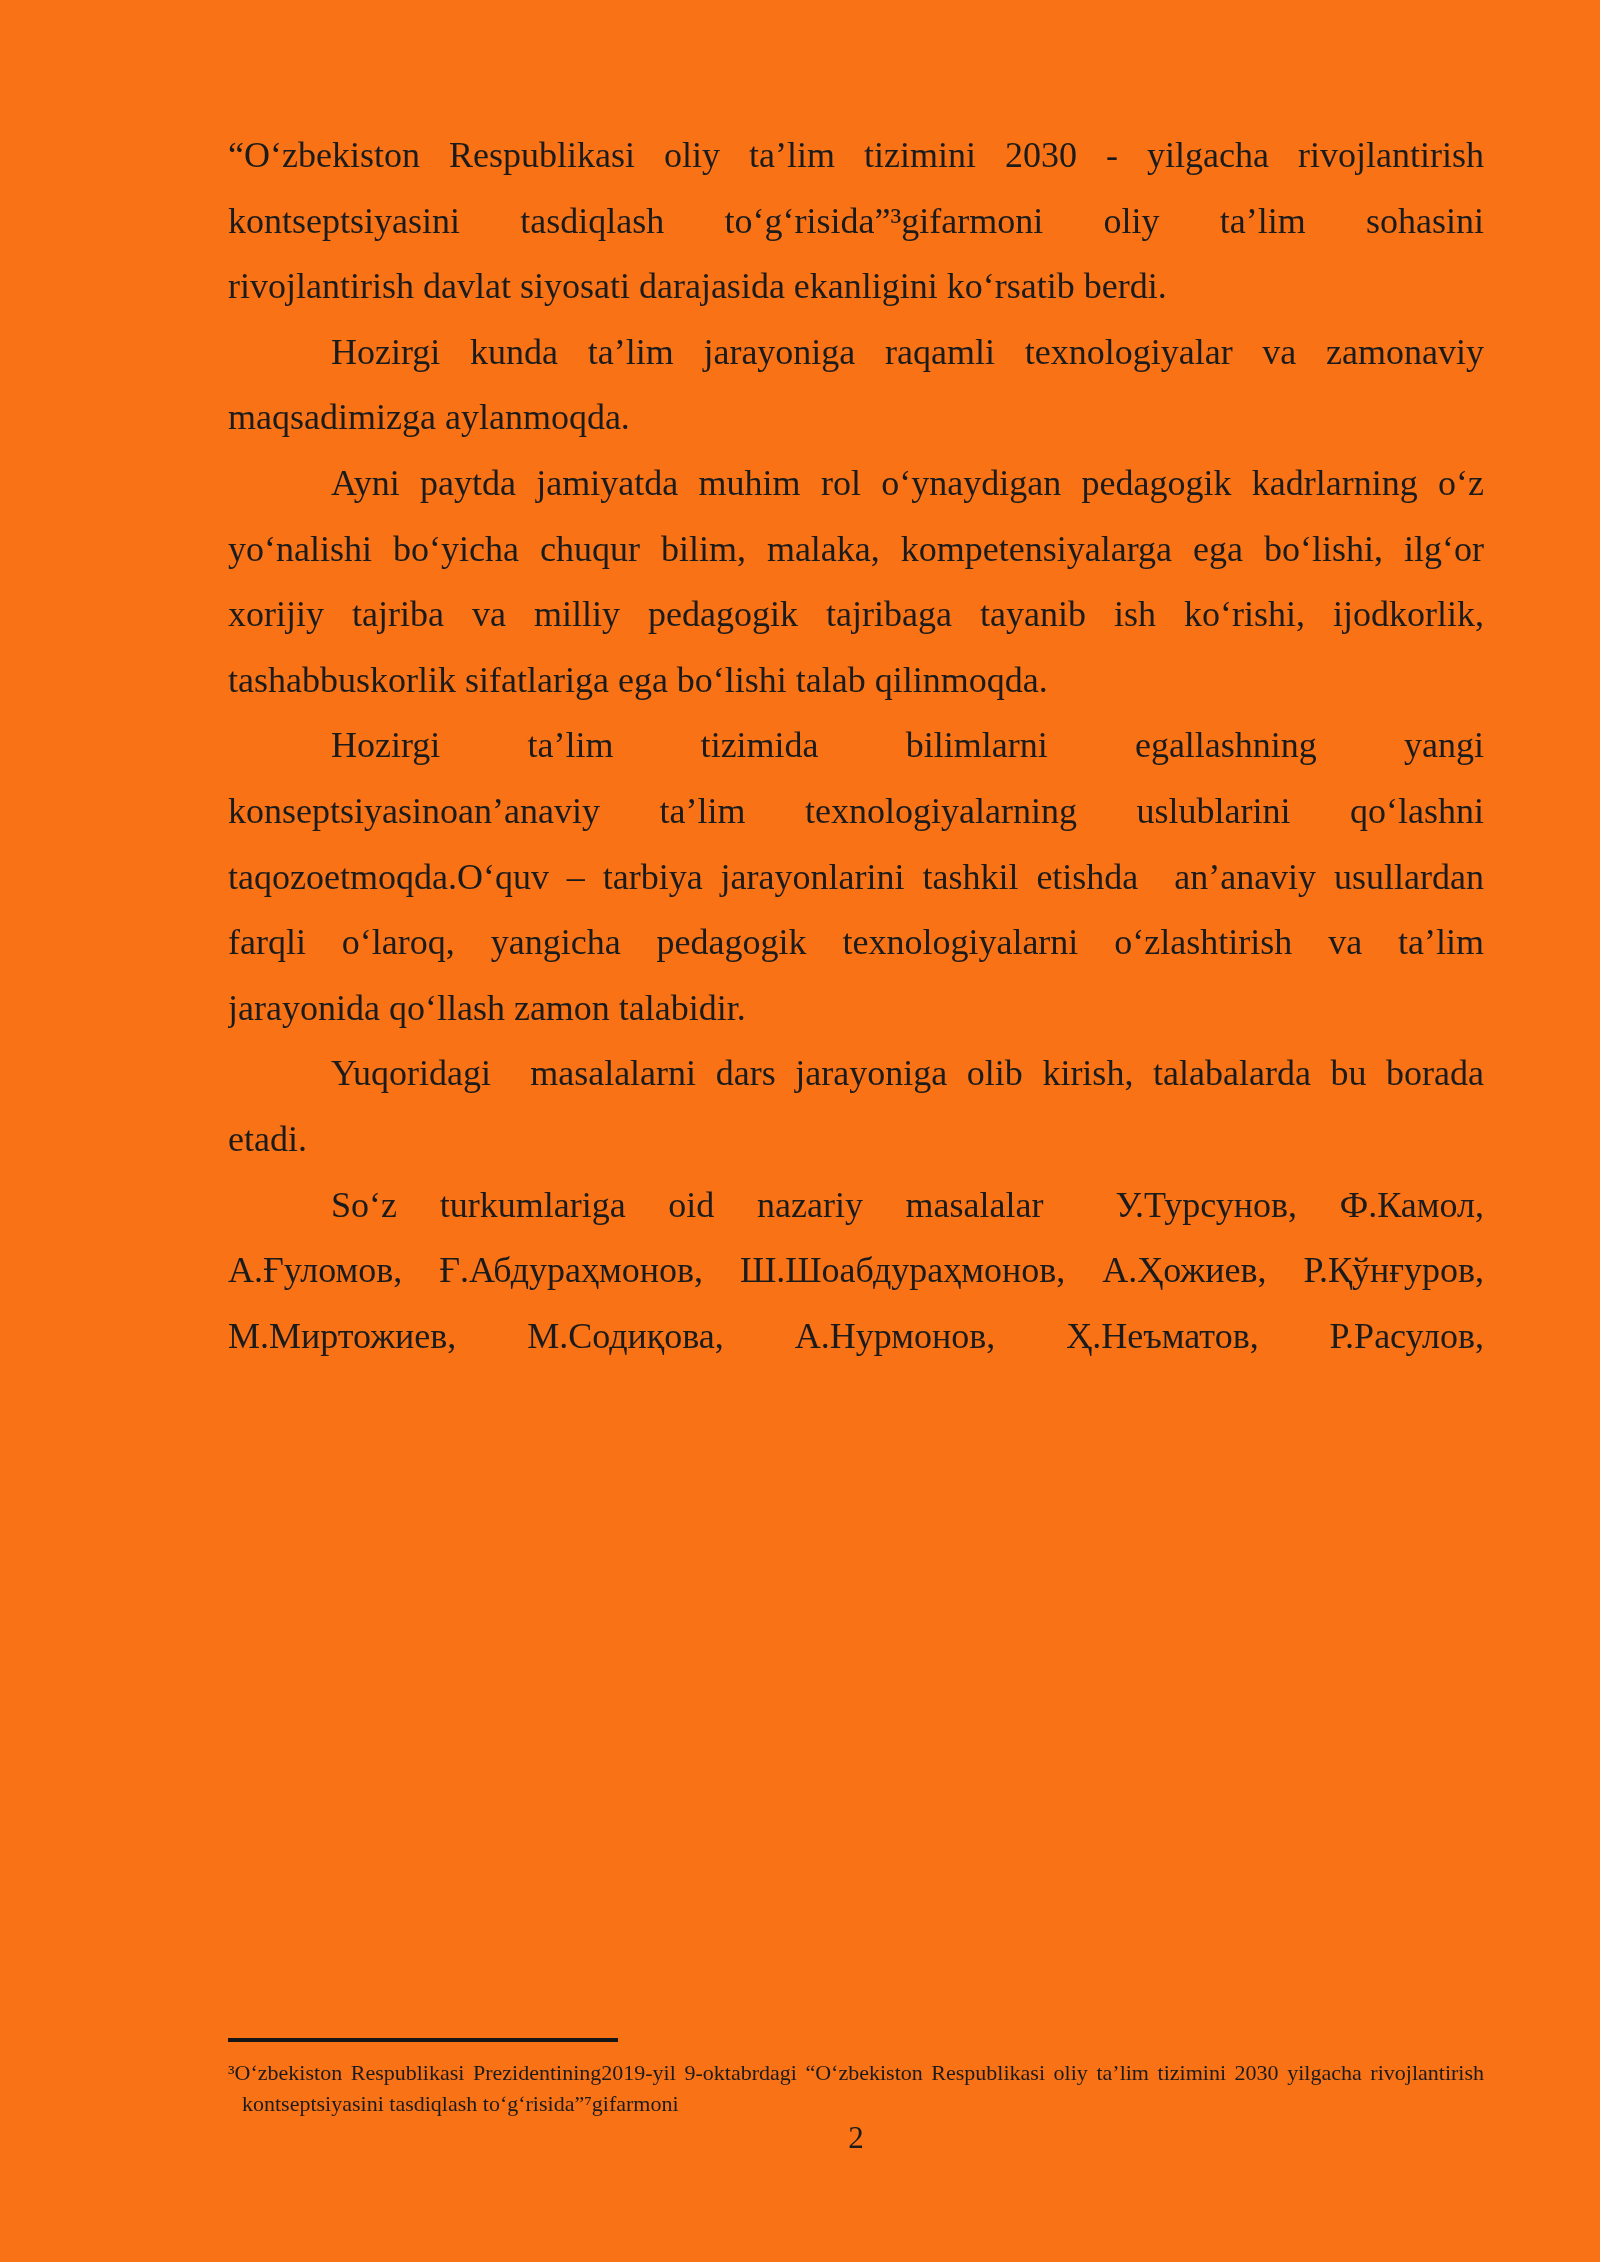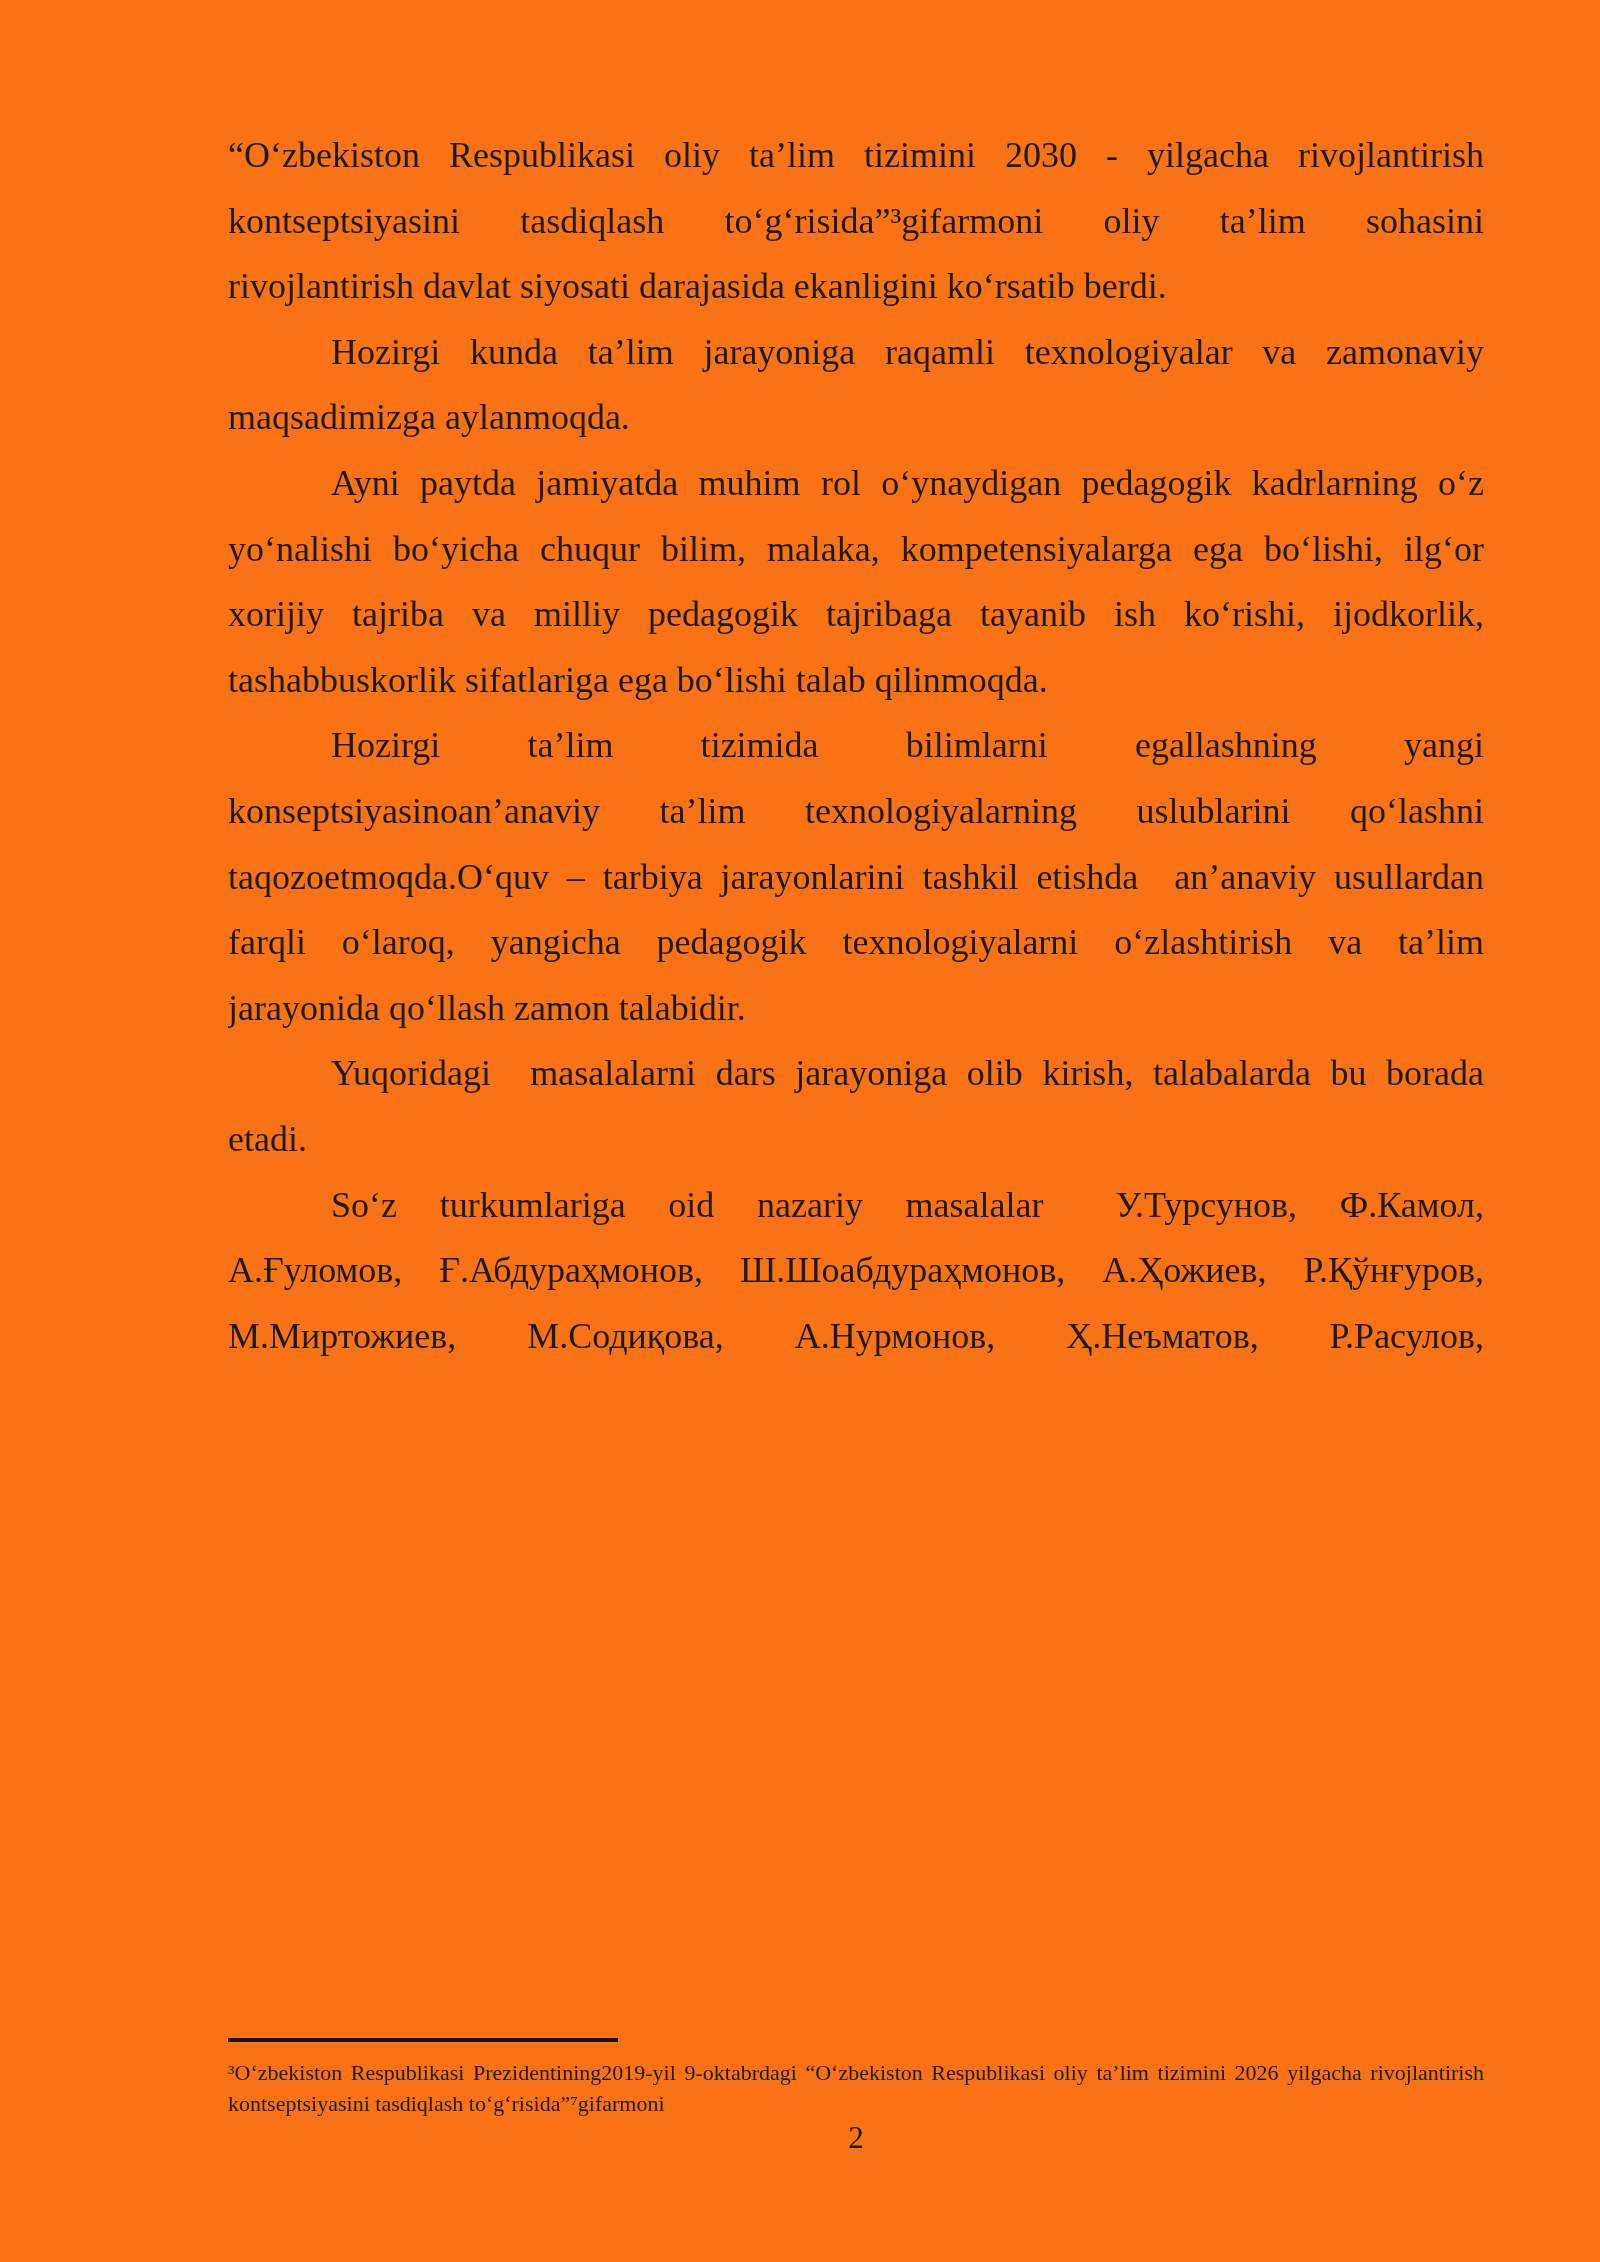--- a/index.html
+++ b/index.html
@@ -57,20 +57,21 @@
     font-size: 22px;
     line-height: 31px;
     height: 31px;
     overflow: hidden;
     text-align: justify;
     text-align-last: justify;
   }
   .fline.endline {
     text-align: left;
     text-align-last: left;
+    margin-left: 14px;
   }
   .page-number {
     position: absolute;
     left: 228px;
     top: 2118px;
     width: 1256px;
     text-align: center;
     font-size: 31px;
     line-height: 40px;
   }
@@ -108,18 +109,18 @@
       </div>
       <div class="para">
         <div class="line indent">So‘z turkumlariga oid nazariy masalalar  У.Турсунов, Ф.Камол,</div>
         <div class="line">А.Ғуломов, Ғ.Абдураҳмонов, Ш.Шоабдураҳмонов, А.Ҳожиев, Р.Қўнғуров,</div>
         <div class="line">М.Миртожиев, М.Содиқова, А.Нурмонов, Ҳ.Неъматов, Р.Расулов,</div>
       </div>
     </div>
   <div class="footnote-separator"></div>
   <div class="footnote-text">
       <div class="para">
-        <div class="fline">³O‘zbekiston Respublikasi Prezidentining2019-yil 9-oktabrdagi “O‘zbekiston Respublikasi oliy ta’lim tizimini 2026 yilgacha rivojlantirish</div>
+        <div class="fline">³O‘zbekiston Respublikasi Prezidentining2019-yil 9-oktabrdagi “O‘zbekiston Respublikasi oliy ta’lim tizimini 2030 yilgacha rivojlantirish</div>
         <div class="fline endline">kontseptsiyasini tasdiqlash to‘g‘risida”⁷gifarmoni</div>
       </div>
     </div>
   <div class="page-number">2</div>
 </div>
 
 </body></html>

